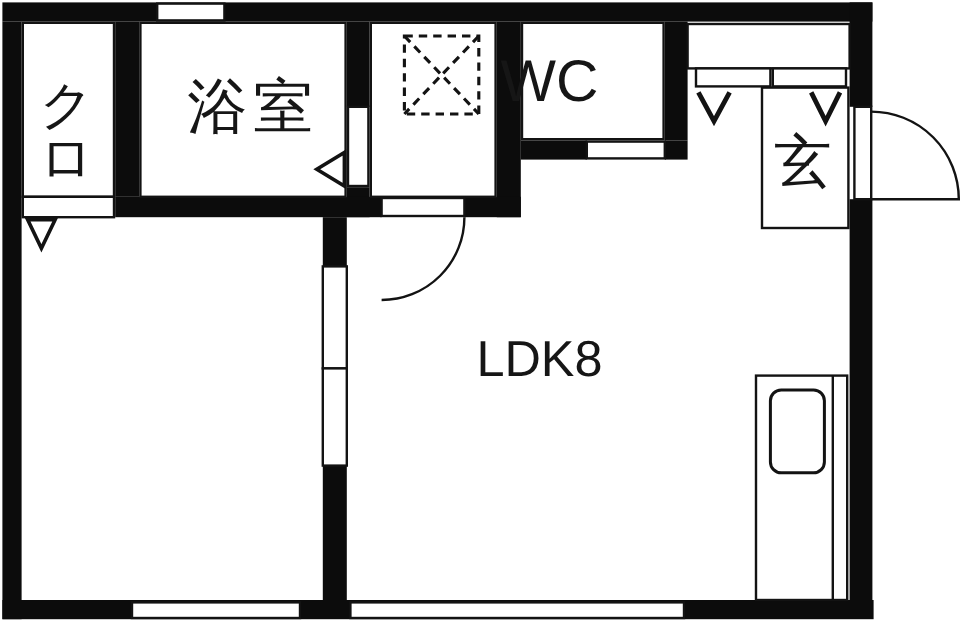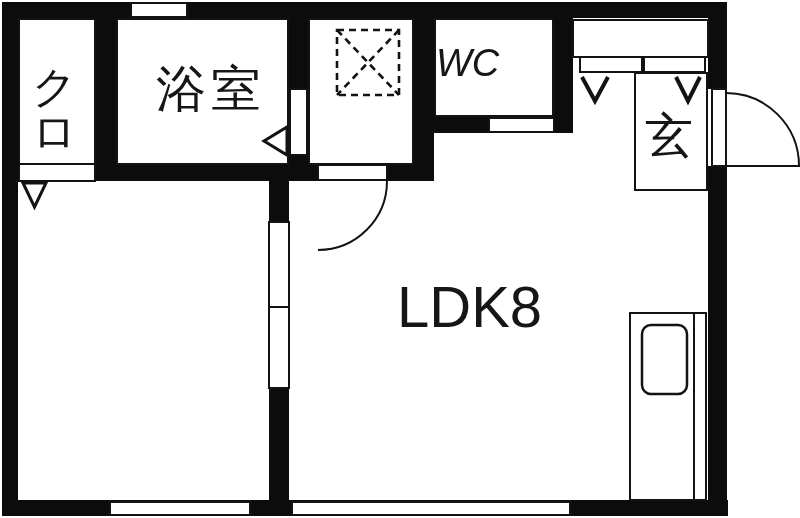--- a/index.html
+++ b/index.html
@@ -14,24 +14,24 @@
   .lbl{
     position:absolute;
     color:#161616;
     line-height:1;
     white-space:nowrap;
     font-family:"Liberation Sans","DejaVu Sans",sans-serif;
   }
   .lbl-closet{left:33px;top:37px;font-size:44px;writing-mode:vertical-rl;letter-spacing:4px;}
   .lbl-bathroom{left:137px;top:64px;font-size:50px;letter-spacing:5px;margin-left:19px;}
   .lbl-ut{left:322px;top:106px;font-size:58px;}
-  .lbl-wc{left:436px;top:44px;font-size:38px;font-style:italic;}
+  .lbl-wc{left:417px;top:44px;font-size:49px;}
   .lbl-entrance{left:645px;top:112px;font-size:48px;}
   .lbl-western{left:61px;top:302px;font-size:54px;}
-  .lbl-ldk{left:397px;top:278px;font-size:58px;}
+  .lbl-ldk{left:397px;top:278px;font-size:42px;}
 </style>
 </head>
 <body>
 
 <div class="floorplan">
   <svg class="plan-svg" viewBox="0 0 800 518">
 
     <rect x="0" y="0" width="800" height="518" fill="#ffffff"></rect>
 
     <g fill="#0c0c0c">

